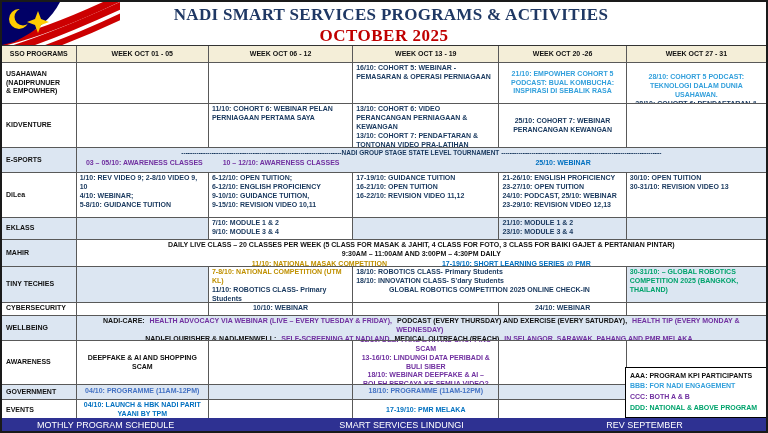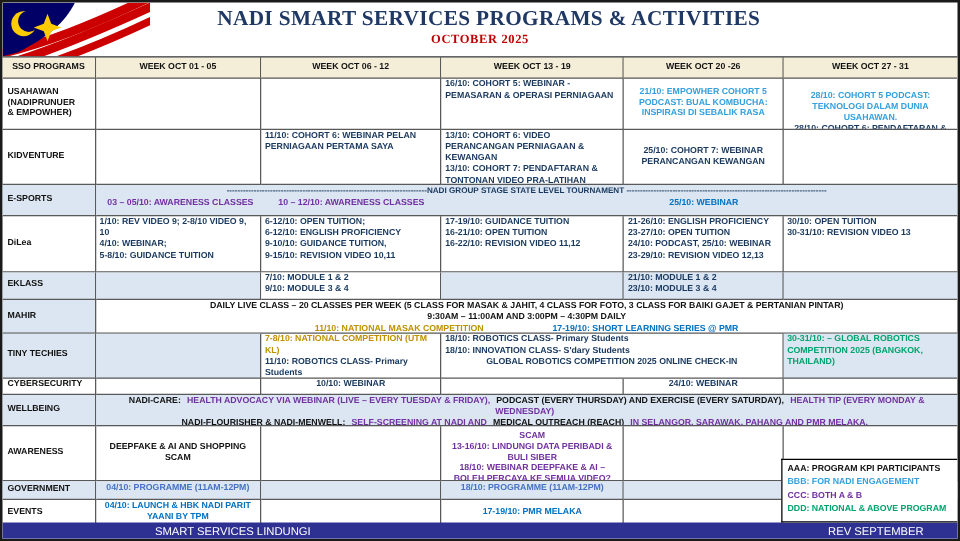--- a/index.html
+++ b/index.html
@@ -4,21 +4,21 @@
 <style>
   html,body{margin:0;padding:0;background:#e8e8e8;}
   #sheet{
     position:relative;width:768px;height:433px;background:#fff;
     border:2px solid #1a1a1a;box-sizing:border-box;overflow:hidden;
     font-family:"Liberation Sans",sans-serif;font-weight:700;color:#17375D;
   }
   
   .title-block{height:43px;position:relative;text-align:center;border-bottom:1px solid #333;}
   .title-main{font-family:"Liberation Serif",serif;font-size:17px;color:#1F3864;letter-spacing:.3px;padding-top:3px;margin-left:14px;}
-  .title-sub{font-family:"Liberation Serif",serif;font-size:10px;color:#C00000;letter-spacing:.5px;margin-top:1px;}
+  .title-sub{font-family:"Liberation Serif",serif;font-size:17px;color:#C00000;letter-spacing:.5px;margin-top:1px;}
   .flag{position:absolute;left:0;top:0;width:118px;height:43px;overflow:hidden;}
   
   .row{display:flex;}
   .cell{border-right:1px solid #595959;border-bottom:1px solid #595959;box-sizing:border-box;
         padding:1px 3px;font-size:7px;line-height:1.28;overflow:hidden;}
   .c0{width:75px}.c1{width:133px}.c2{width:145px}.c3{width:147px}.c4{width:128px}
   .c5{width:140px;border-right:none}
   .m15{width:693px;border-right:none}
   .m34{width:275px}
   .hdr .cell{background:#F4EED8;color:#111;text-align:center;display:flex;align-items:center;justify-content:center;height:17px;}
@@ -57,21 +57,21 @@
   .wb-line span{margin-right:3px;}
   
   .legend{position:absolute;right:0;bottom:13px;width:141px;background:#fff;
           border:1px solid #000;border-right:none;box-sizing:border-box;
           padding:3px 4px;font-size:7px;line-height:1.55;z-index:5;}
   
   .footer{position:absolute;left:0;bottom:0;width:100%;height:13px;background:#2E3192;
           color:#fff;display:flex;align-items:center;font-size:9px;font-weight:400;box-sizing:border-box;}
   .footer .f-left{padding-left:35px;flex:1;text-align:left;}
   .footer .f-center{flex:1;text-align:center;}
-  .footer .f-right{flex:1;text-align:right;padding-right:27px;}
+  .footer .f-right{flex:1;text-align:center;padding-right:0;}
 </style>
 </head>
 <body>
 
 <div id="sheet">
 
   <div class="title-block">
     <div class="flag">
       <svg width="118" height="43" viewBox="0 0 118 43">
         <path d="M-6,52 C30,42 70,26 122,2" stroke="#CC0001" stroke-width="7" fill="none"></path>
@@ -250,17 +250,18 @@
   </div>
 
   <div class="legend">
     <div class="black">AAA:  PROGRAM KPI PARTICIPANTS</div>
     <div class="lblue">BBB:  FOR NADI ENGAGEMENT</div>
     <div class="purple">CCC:  BOTH  A &amp; B</div>
     <div class="green">DDD: NATIONAL &amp; ABOVE PROGRAM</div>
   </div>
 
   <div class="footer">
+    <span class="f-left">MOTHLY PROGRAM SCHEDULE</span>
     <span class="f-center">SMART SERVICES LINDUNGI</span>
     <span class="f-right">REV SEPTEMBER</span>
   </div>
 
 </div>
 
 </body></html>

